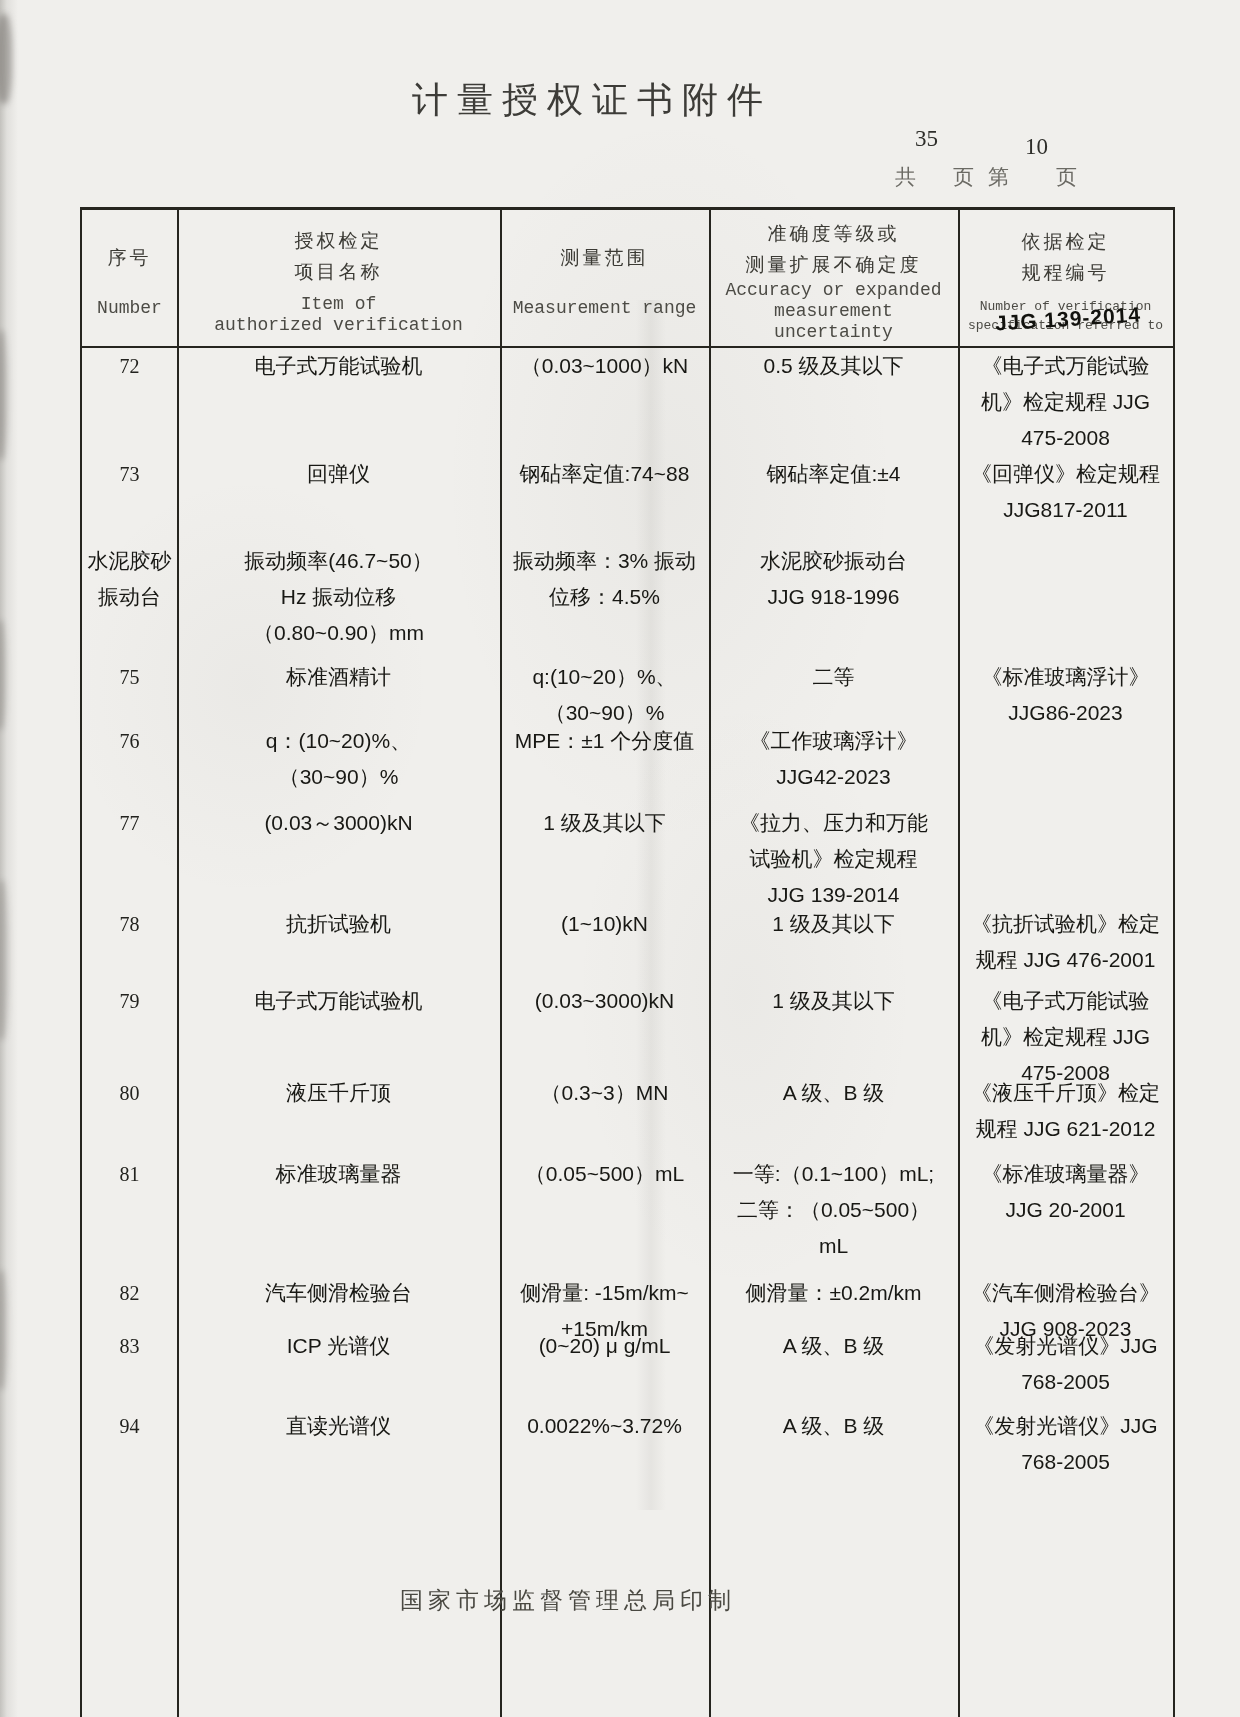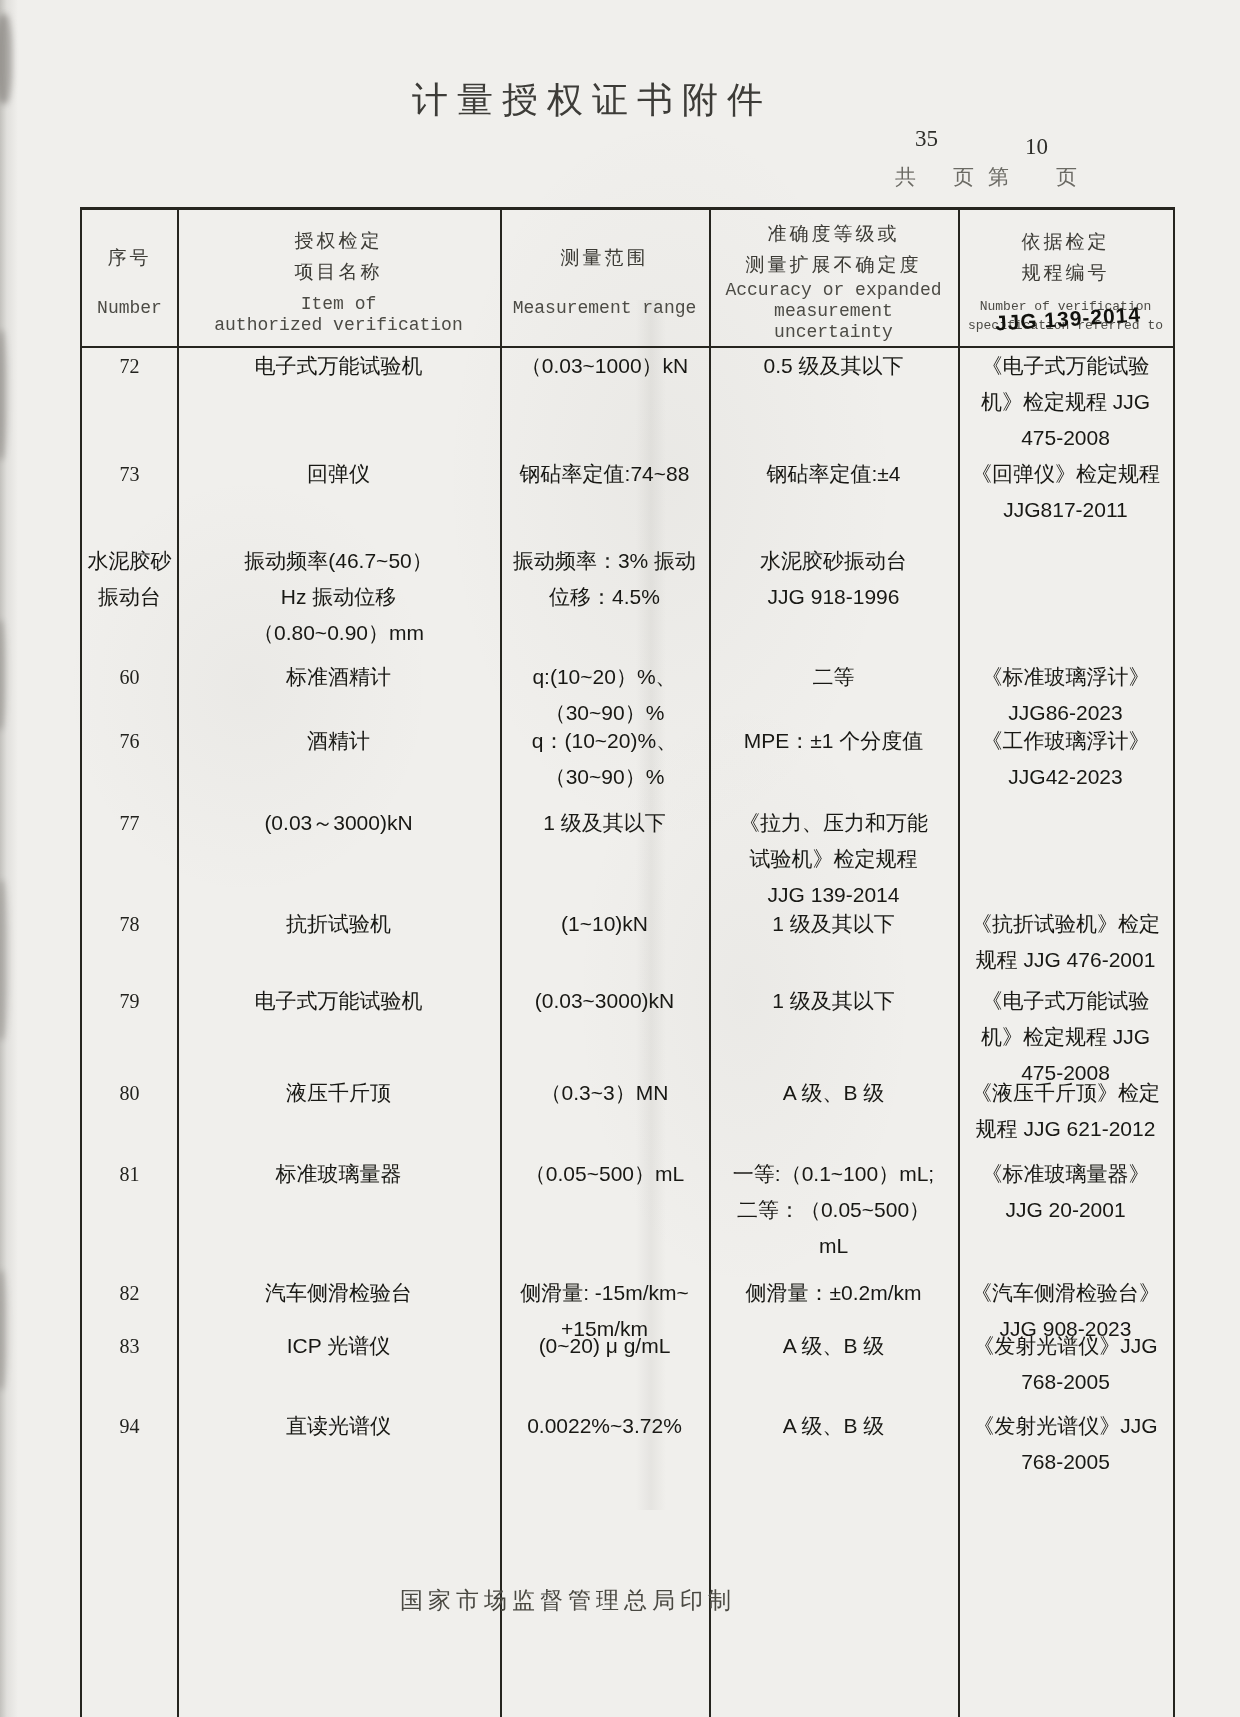--- a/index.html
+++ b/index.html
@@ -156,31 +156,30 @@
       <div class="td td-item">水泥胶砂振动台</div>
       <div class="td td-rng">振动频率(46.7~50）
 Hz 振动位移
 （0.80~0.90）mm</div>
       <div class="td td-acc">振动频率：3% 振动
 位移：4.5%</div>
       <div class="td td-spec">水泥胶砂振动台
 JJG 918-1996</div>
     </div>
     <div class="tr" style="height:64px">
-      <div class="td td-num">60</div>
+      <div class="td td-num">75</div>
       <div class="td td-item">标准酒精计</div>
       <div class="td td-rng">q:(10~20）%、
 （30~90）%</div>
       <div class="td td-acc">二等</div>
       <div class="td td-spec">《标准玻璃浮计》
 JJG86-2023</div>
     </div>
     <div class="tr" style="height:82px">
       <div class="td td-num">76</div>
-      <div class="td td-item">酒精计</div>
       <div class="td td-rng">q：(10~20)%、
 （30~90）%</div>
       <div class="td td-acc">MPE：±1 个分度值</div>
       <div class="td td-spec">《工作玻璃浮计》
 JJG42-2023</div>
     </div>
     <div class="tr" style="height:101px">
       <div class="td td-num">77</div>
       <div class="td td-rng">(0.03～3000)kN</div>
       <div class="td td-acc">1 级及其以下</div>

